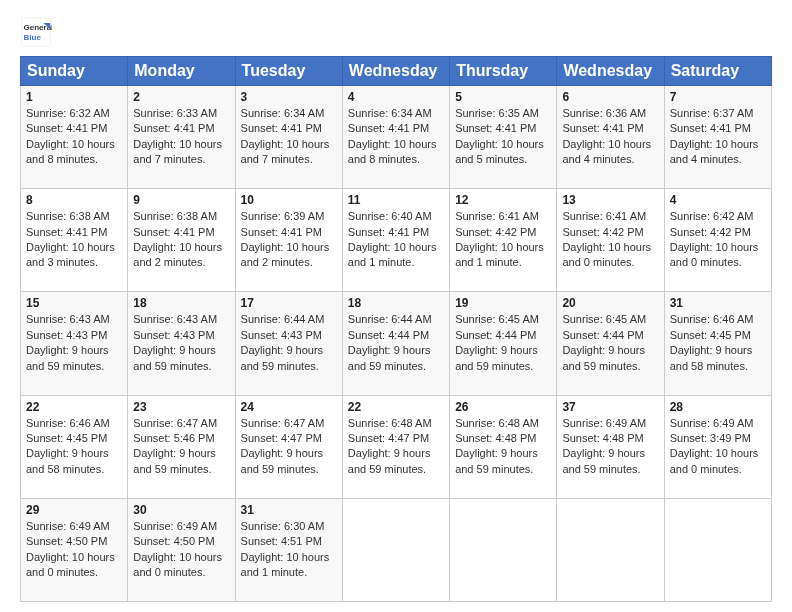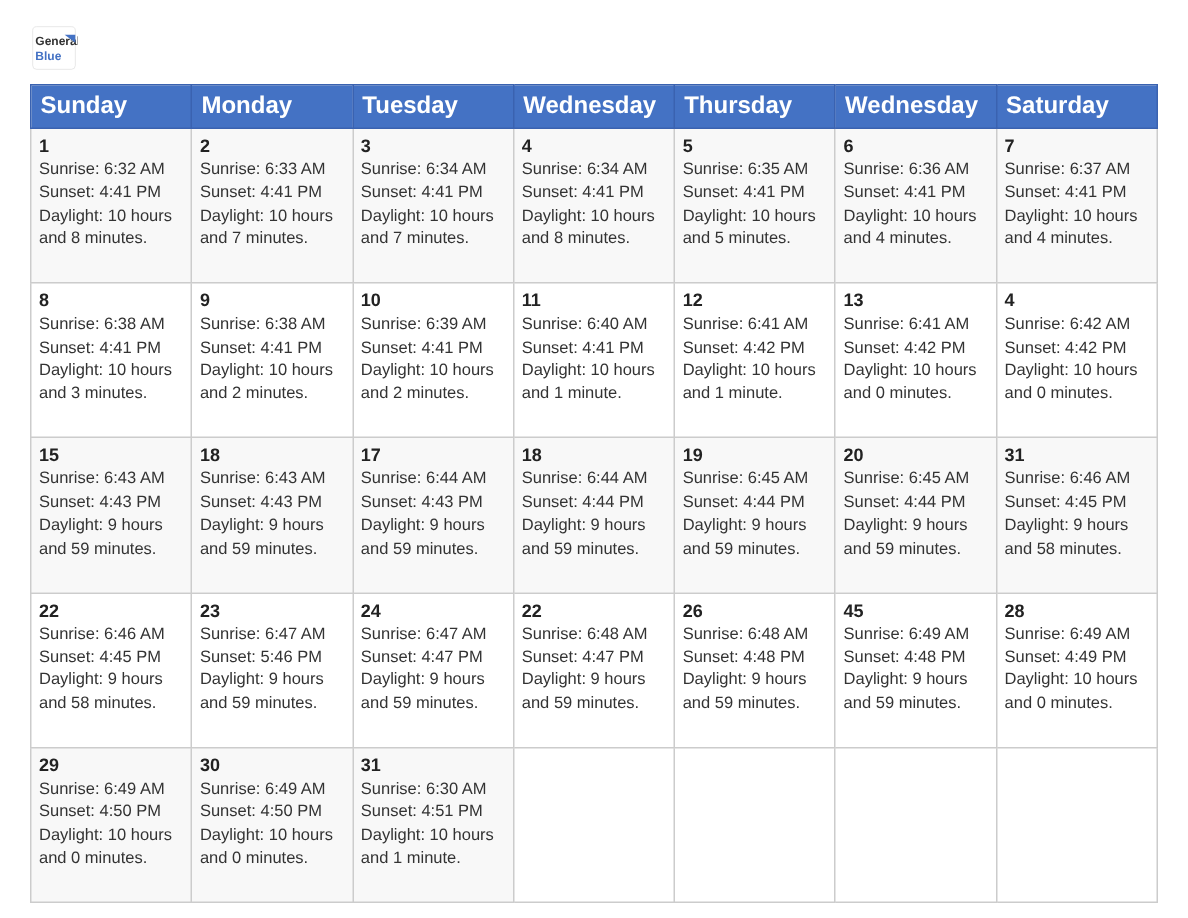--- a/index.html
+++ b/index.html
@@ -367,33 +367,33 @@
           <td>
             <div class="day-num">26</div>
             <div class="day-info">
               <div>Sunrise: 6:48 AM</div>
               <div>Sunset: 4:48 PM</div>
               <div>Daylight: 9 hours</div>
               <div>and 59 minutes.</div>
             </div>
           </td>
           <td>
-            <div class="day-num">45</div>
+            <div class="day-num">37</div>
             <div class="day-info">
               <div>Sunrise: 6:49 AM</div>
               <div>Sunset: 4:48 PM</div>
               <div>Daylight: 9 hours</div>
               <div>and 59 minutes.</div>
             </div>
           </td>
           <td>
             <div class="day-num">28</div>
             <div class="day-info">
               <div>Sunrise: 6:49 AM</div>
-              <div>Sunset: 4:49 PM</div>
+              <div>Sunset: 3:49 PM</div>
               <div>Daylight: 10 hours</div>
               <div>and 0 minutes.</div>
             </div>
           </td>
         </tr>
         <tr>
           <td>
             <div class="day-num">29</div>
             <div class="day-info">
               <div>Sunrise: 6:49 AM</div>

